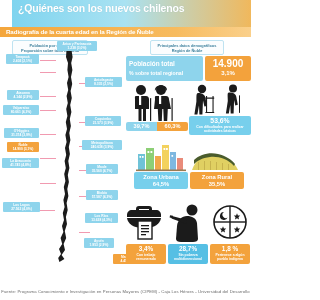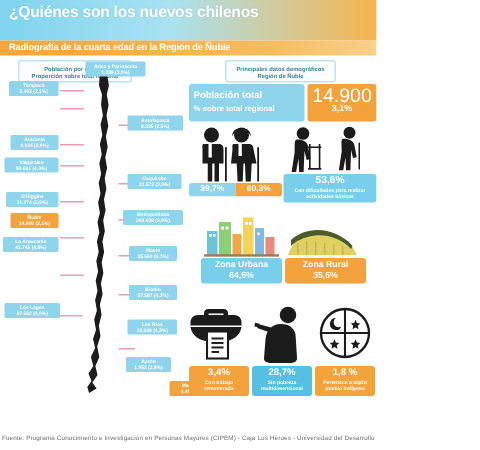--- a/index.html
+++ b/index.html
@@ -10,21 +10,21 @@
     overflow: hidden;
   }
   #page {
     position: relative;
     width: 251px; height: 300px;
     background: #ffffff;
   }
 
   
   .hdr {
-    position: absolute; left: 0; top: 0;
+    position: absolute; left: 12px; top: 0;
     width: 251px; height: 27px;
     background: linear-gradient(90deg, #7fd4ef 0%, #a9e2f2 45%, #f7b44e 100%);
     padding: 2px 6px 0 6px;
   }
   .hdr-title {
     color: #ffffff;
     font-size: 10.5px;
     font-weight: bold;
     line-height: 12px;
     letter-spacing: -0.2px;
@@ -102,21 +102,21 @@
   .poprow .labels .t1 { font-size: 6.4px; font-weight: bold; line-height: 11px; }
   .poprow .labels .t2 { font-size: 5.2px; font-weight: bold; line-height: 9px; }
   .poprow .vals {
     width: 46px;
     background: #f3a23c;
     border-radius: 2px;
     color: #fff;
     padding: 2px 3px;
     text-align: center;
   }
-  .poprow .vals .v1 { font-size: 13px; font-weight: normal; line-height: 11px; }
+  .poprow .vals .v1 { font-size: 10px; font-weight: bold; line-height: 11px; }
   .poprow .vals .v2 { font-size: 6px;  font-weight: bold; line-height: 9px; }
 
   
   .gender { position: absolute; left: 0; top: 34px; width: 62px; height: 52px; }
   .gender .figs { position: absolute; left: 2px; top: 0; width: 58px; height: 38px; }
   .gender .pct {
     position: absolute; left: 0; top: 38px;
     width: 62px; height: 9px;
     display: flex; border-radius: 2px; overflow: hidden;
   }

